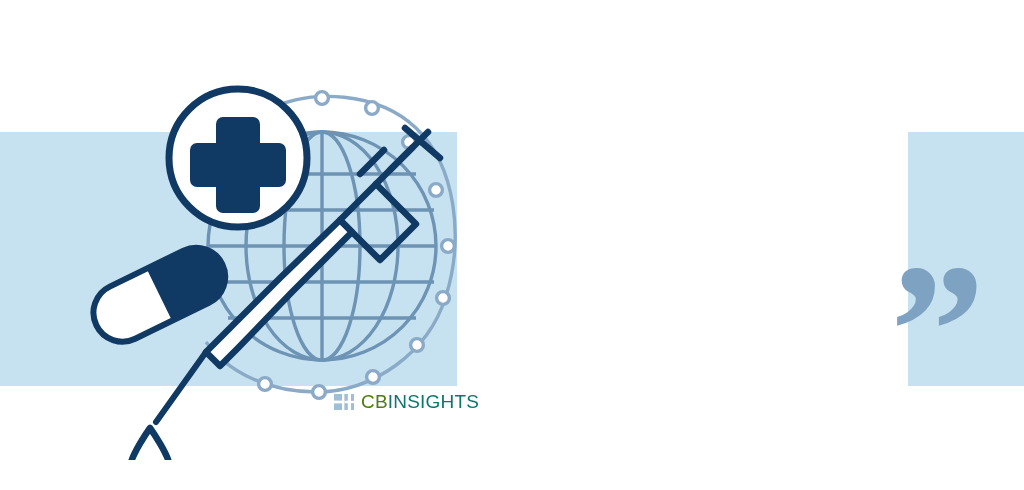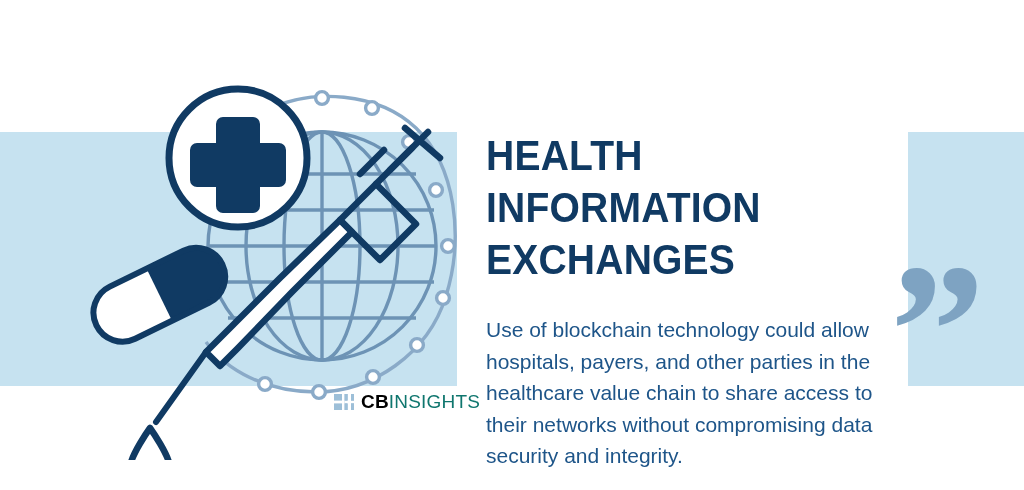--- a/index.html
+++ b/index.html
@@ -103,22 +103,22 @@
   }
   .logo-mark { display: block; }
   .logo-text {
     font-family: "Liberation Sans", sans-serif;
     font-size: 19px;
     line-height: 19px;
     letter-spacing: 0.2px;
     white-space: nowrap;
   }
   .logo-cb {
-    color: #000000;
-    font-weight: 700;
+    color: #4d7c0f;
+    font-weight: 400;
     margin-top: 24px;
   }
   .logo-insights {
     color: #0f766e;
     font-weight: 300;
   }
 </style>
 </head>
 <body>
 
@@ -198,24 +198,20 @@
       </g>
 
       <g>
         <path d="M90 358 C 90 358, 110 386, 110 398 A 20 20 0 0 1 70 398
                  C 70 386, 90 358, 90 358 Z" fill="#ffffff" stroke="#103a63" stroke-width="6.5" stroke-linejoin="round"></path>
       </g>
 
     </svg>
   </div>
 
-  <div class="text-col">
-    <h1 class="headline">HEALTH INFORMATION EXCHANGES</h1>
-    <p class="body-copy">Use of blockchain technology could allow hospitals, payers, and other parties in the healthcare value chain to share access to their networks without compromising data security and integrity.</p>
-  </div>
 
   <div class="logo">
     <svg class="logo-mark" width="20" height="16" viewBox="0 0 20 16">
       <rect x="0" y="0" width="8" height="6.6" fill="#9dbfd8"></rect>
       <rect x="0" y="9.4" width="8" height="6.6" fill="#9dbfd8"></rect>
       <rect x="10.6" y="0" width="9.4" height="16" fill="#9dbfd8"></rect>
       <rect x="13.4" y="6.6" width="3.8" height="2.8" fill="#ffffff"></rect>
       <rect x="10.6" y="6.6" width="9.4" height="2.8" fill="#ffffff"></rect>
       <rect x="13.6" y="0" width="3.4" height="16" fill="#ffffff"></rect>
       <rect x="10.6" y="0" width="3" height="6.6" fill="#9dbfd8"></rect>

